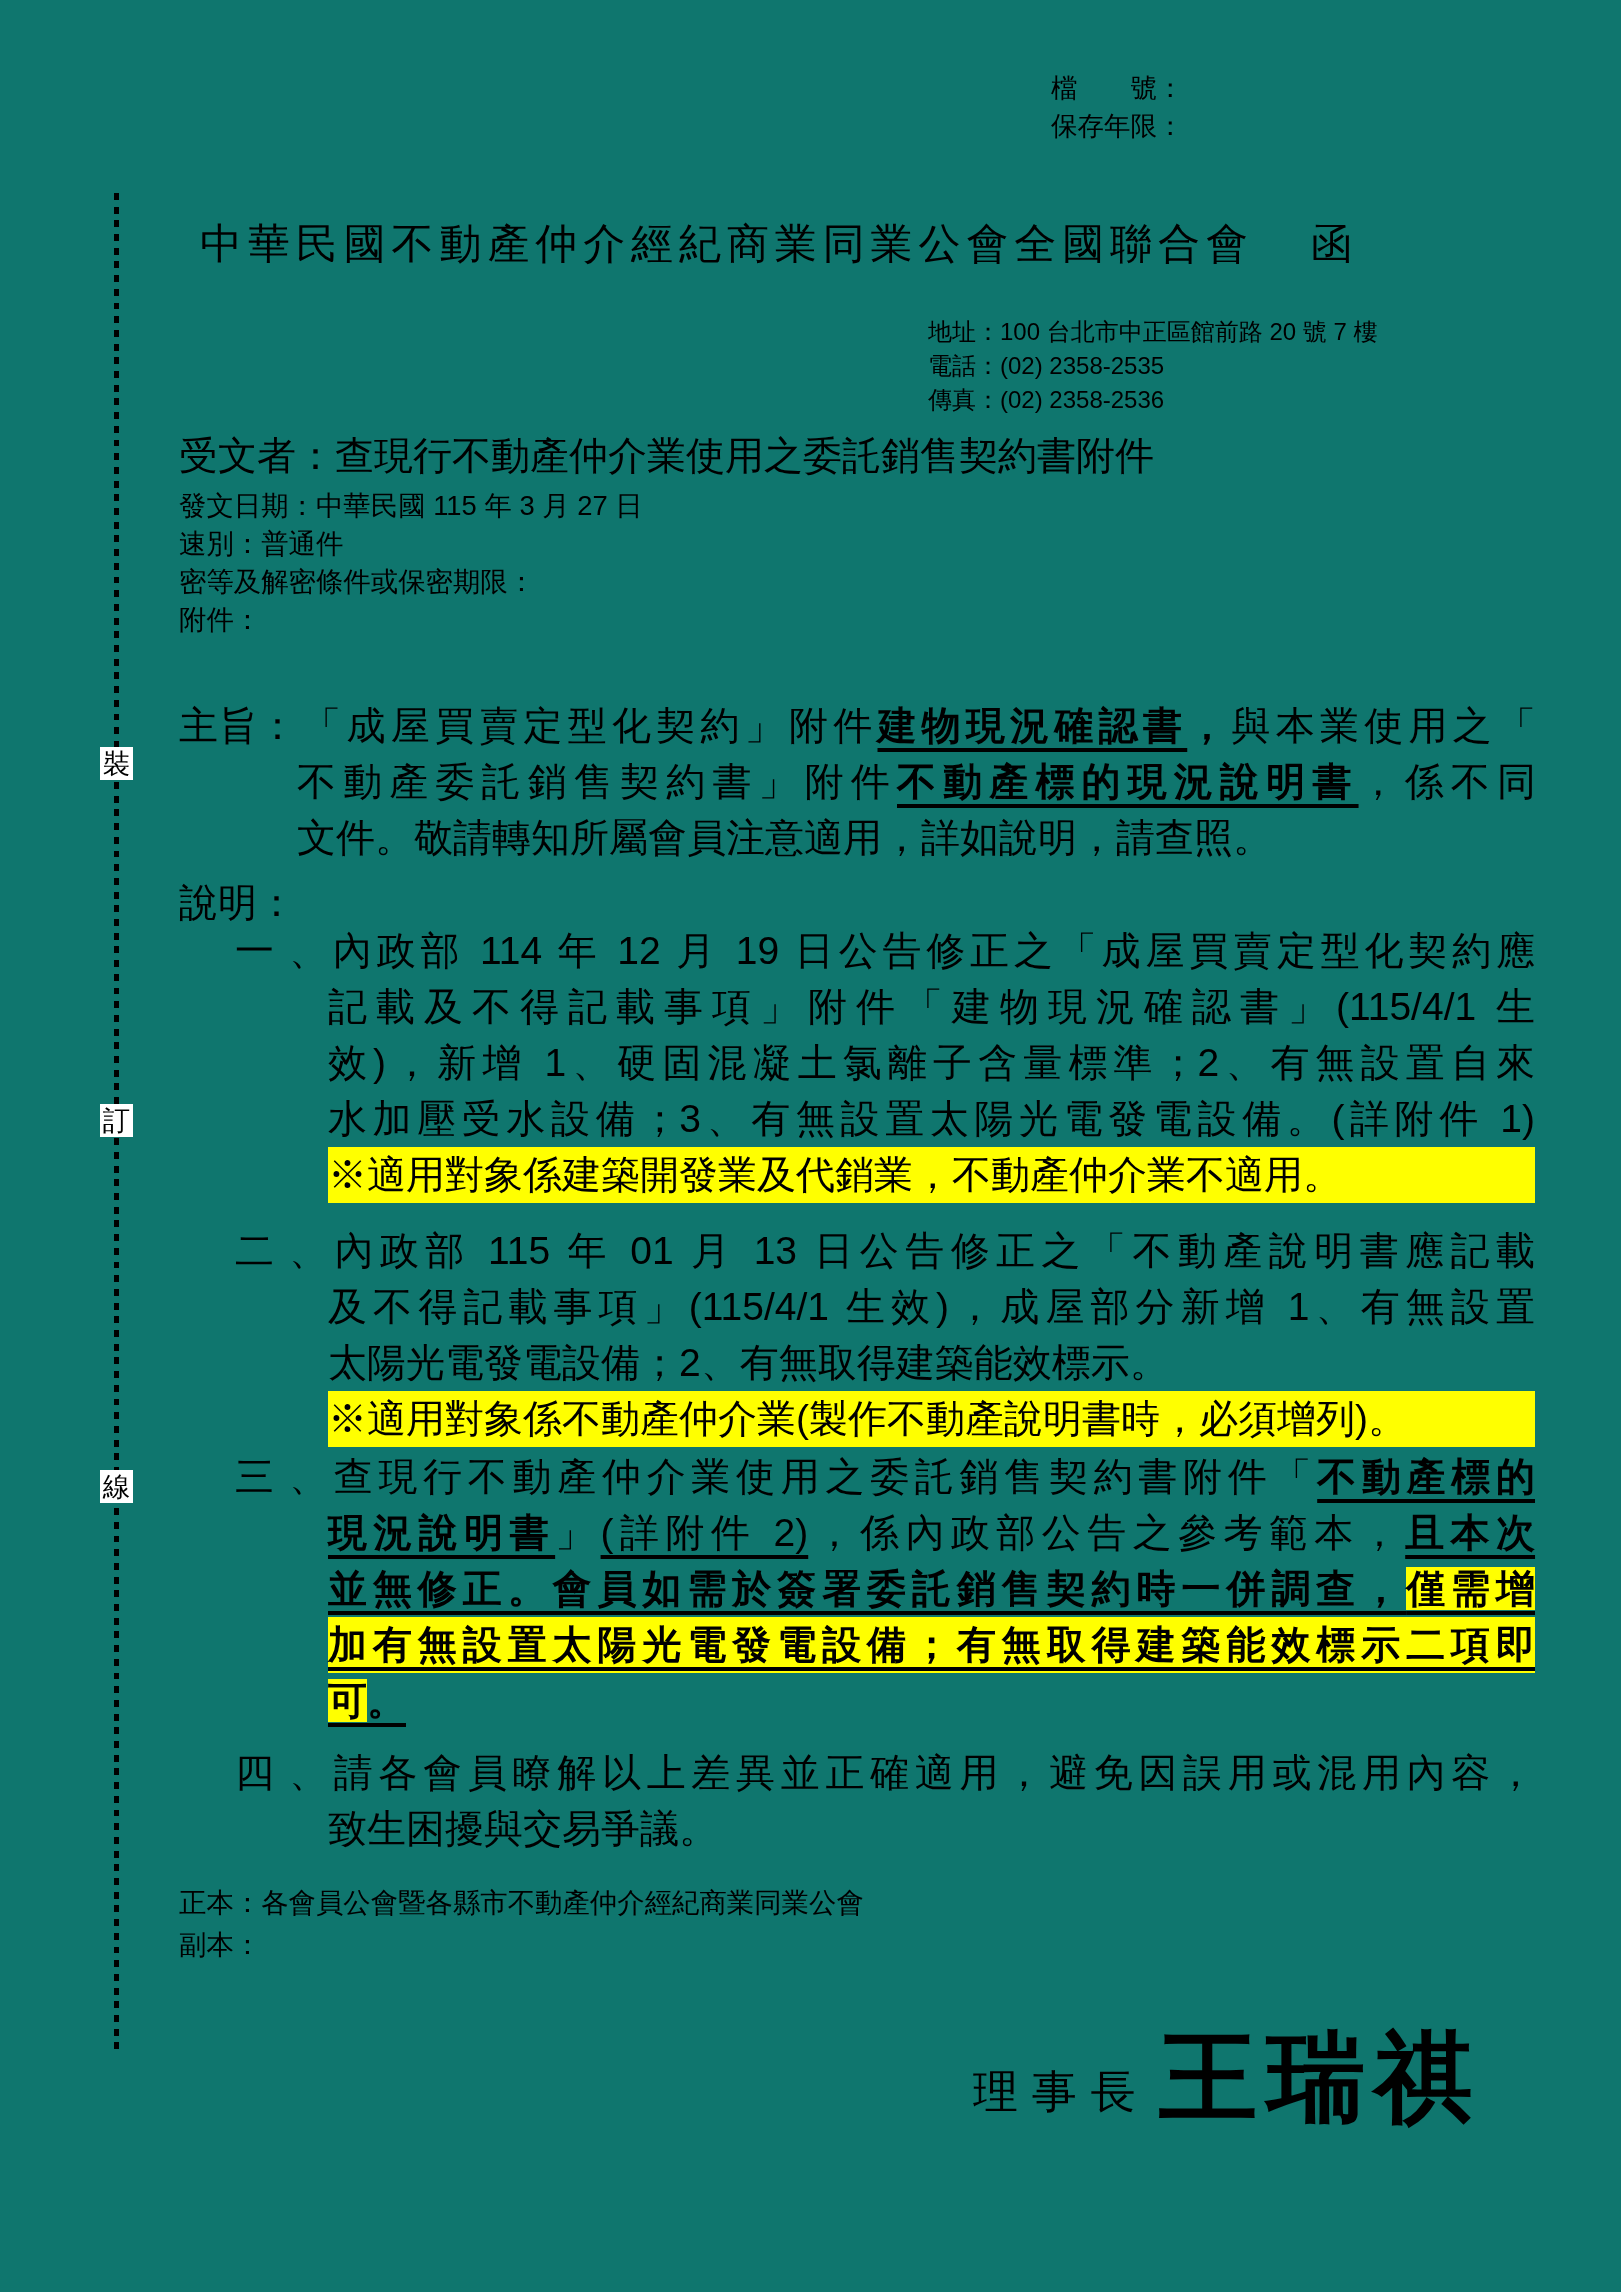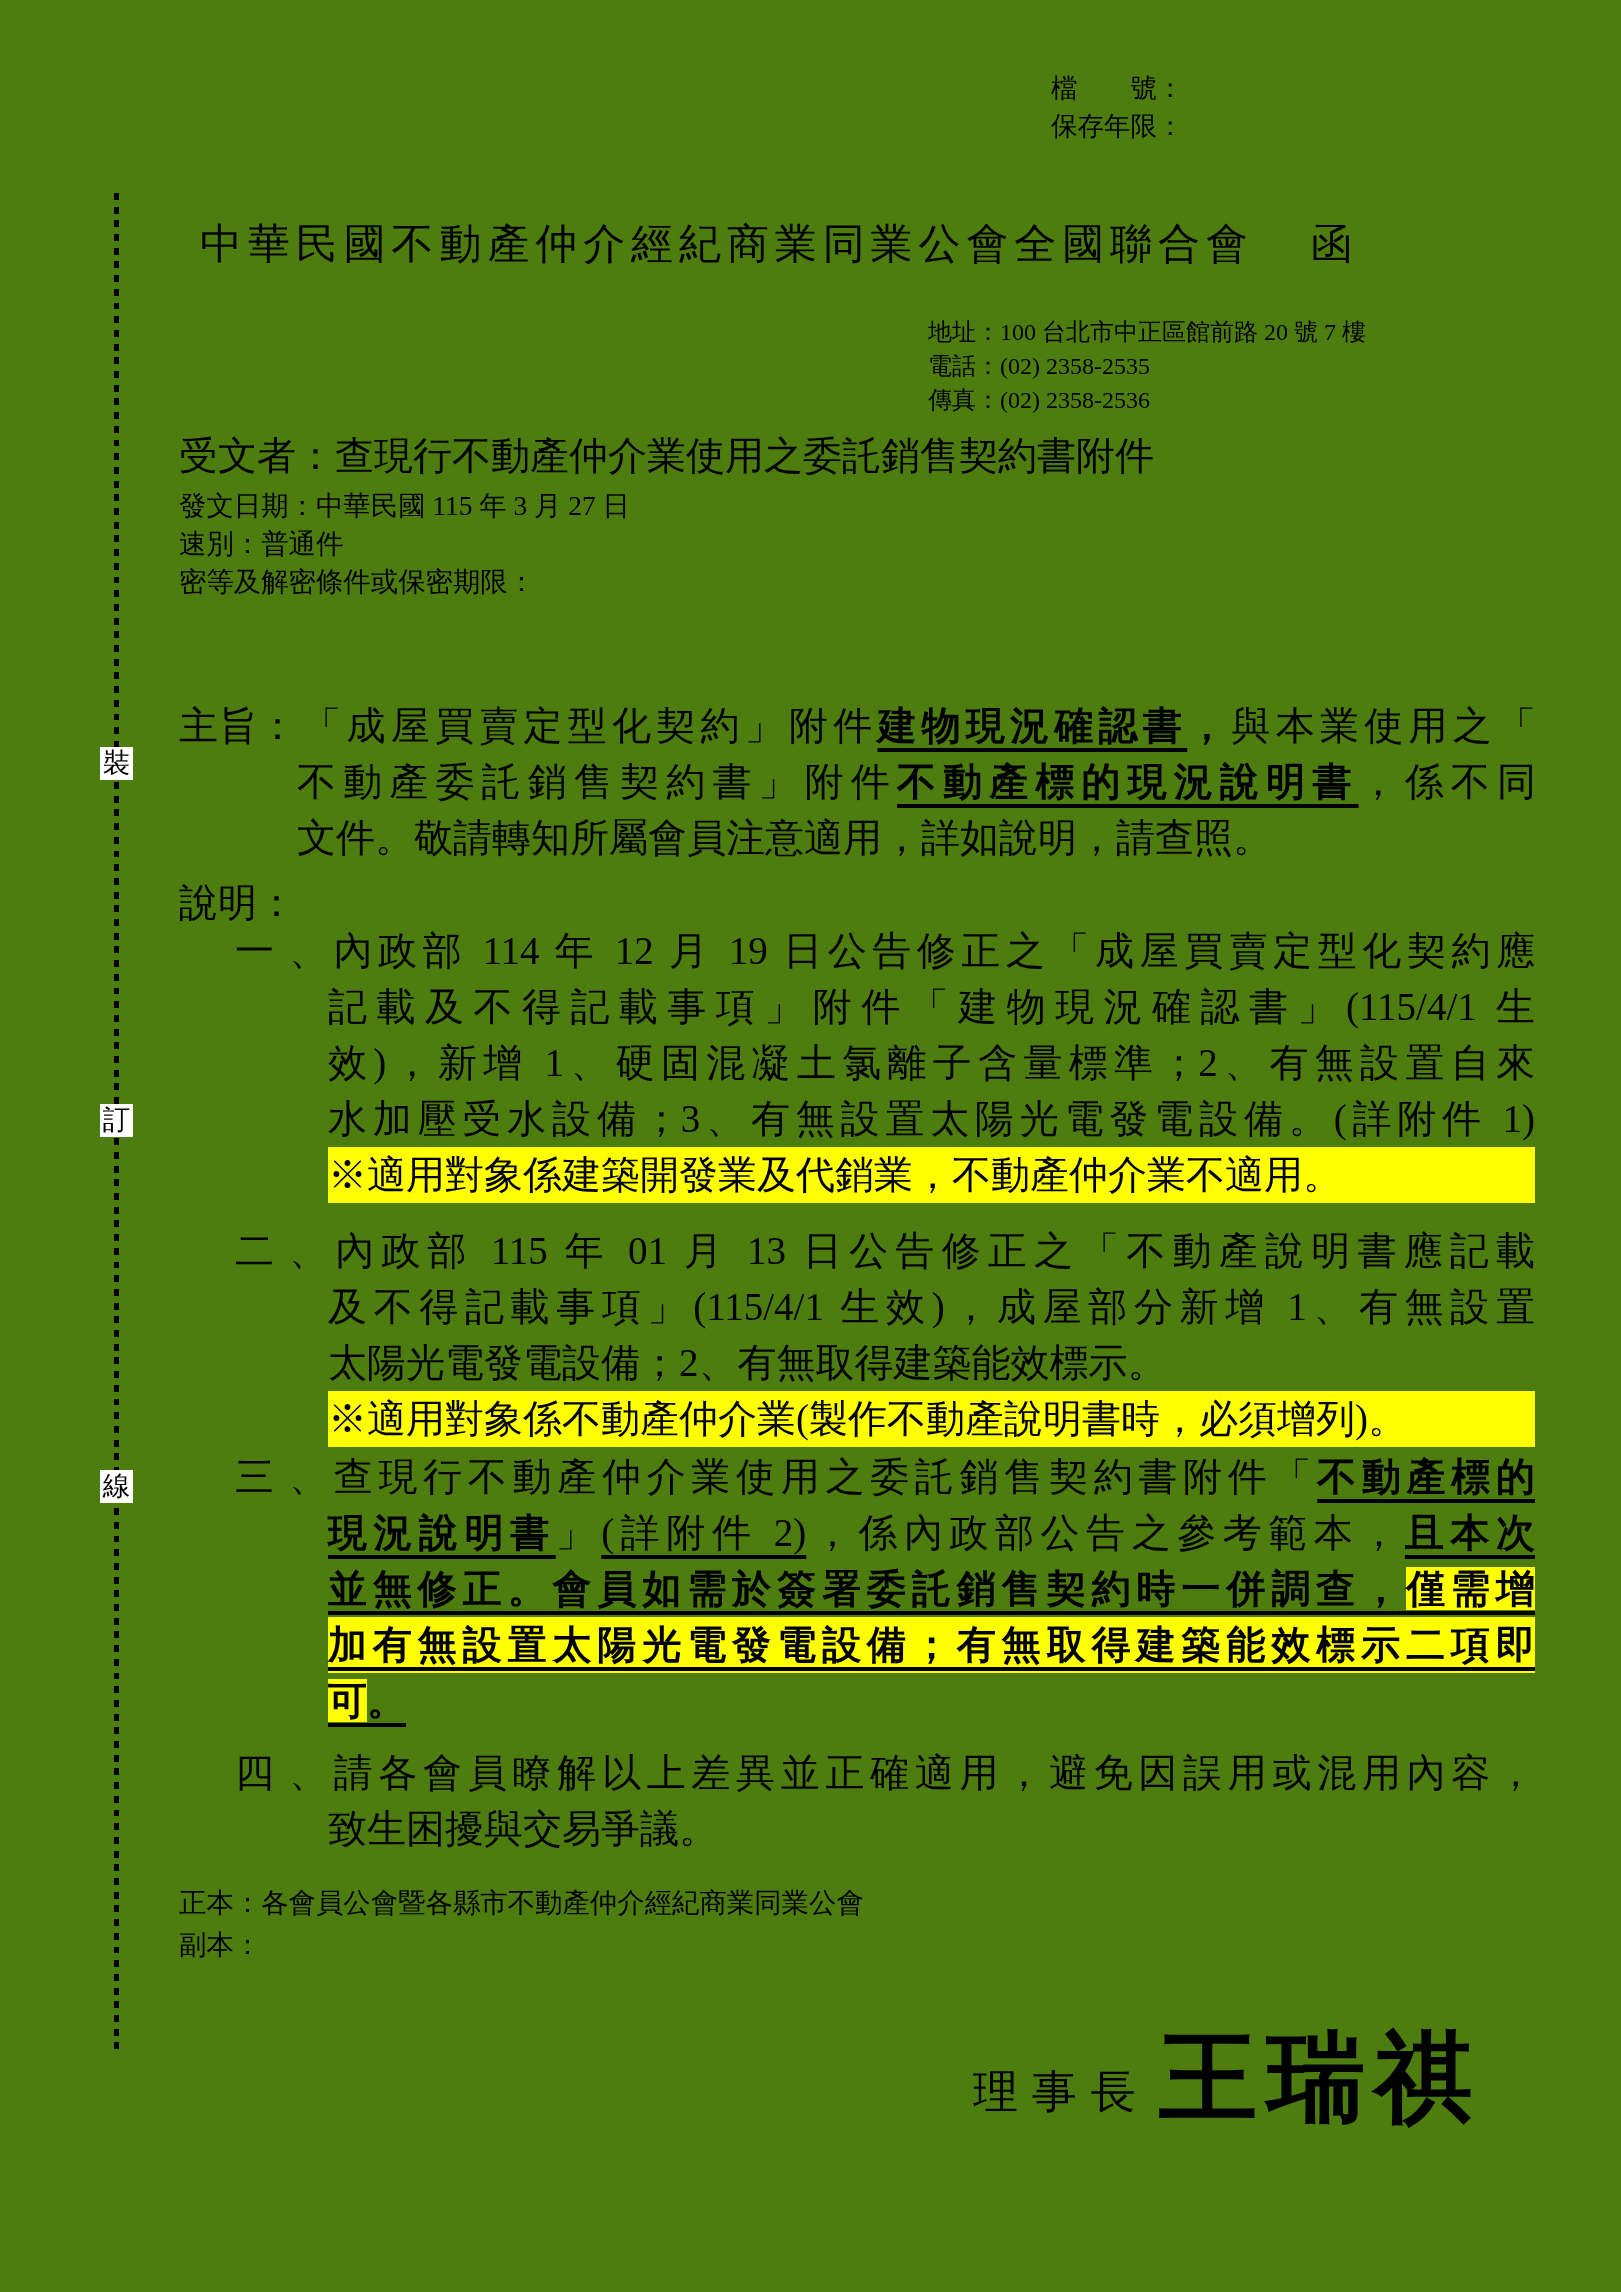--- a/index.html
+++ b/index.html
@@ -1,19 +1,19 @@
 <!DOCTYPE html>
 <html style="--hl: #ffff00;"><head>
 <meta charset="utf-8">
 <style>
   :root { --hl:#ffff00; --mw:93px; }
   html,body{margin:0;padding:0;background:#e8e8e8;}
   #page{
-    position:relative;width:1621px;height:2293px;background:#4d7c0f;
-    font-family:Liberation Serif, serif;color:#000;
+    position:relative;width:1621px;height:2293px;background:#0f766e;
+    font-family:Liberation Sans, sans-serif;color:#000;
     overflow:hidden;margin:0 auto;
   }
   .abs{position:absolute;}
   
   .rich{--mw:93px;}
   .line{
     font-size:39px;line-height:56px;
     text-align:justify;text-align-last:justify;
     white-space:normal;
   }
@@ -85,20 +85,21 @@
     <div>電話：(02) 2358-2535</div>
     <div>傳真：(02) 2358-2536</div>
   </div>
 
   <div id="recipient" class="abs">受文者：查現行不動產仲介業使用之委託銷售契約書附件</div>
 
   <div id="meta" class="abs">
     <div>發文日期：中華民國 115 年 3 月 27 日</div>
     <div>速別：普通件</div>
     <div>密等及解密條件或保密期限：</div>
+    <div>附件：</div>
   </div>
 
   <div id="subject" class="abs rich">
       <div class="line"><span class="marker">主旨：</span><span>「成屋買賣定型化契約」附件</span><span class="sg-b sg-u">建物現況確認書</span><span class="sg-b">，</span><span>與本業使用之「</span></div>
       <div class="line cont"><span>不動產委託銷售契約書」附件</span><span class="sg-b sg-u">不動產標的現況說明書</span><span>，係不同</span></div>
       <div class="line short cont"><span>文件。敬請轉知所屬會員注意適用，詳如說明，請查照。</span></div>
     </div>
 
   <div id="explain-label" class="abs">說明：</div>
   <div id="item1" class="abs rich item">

